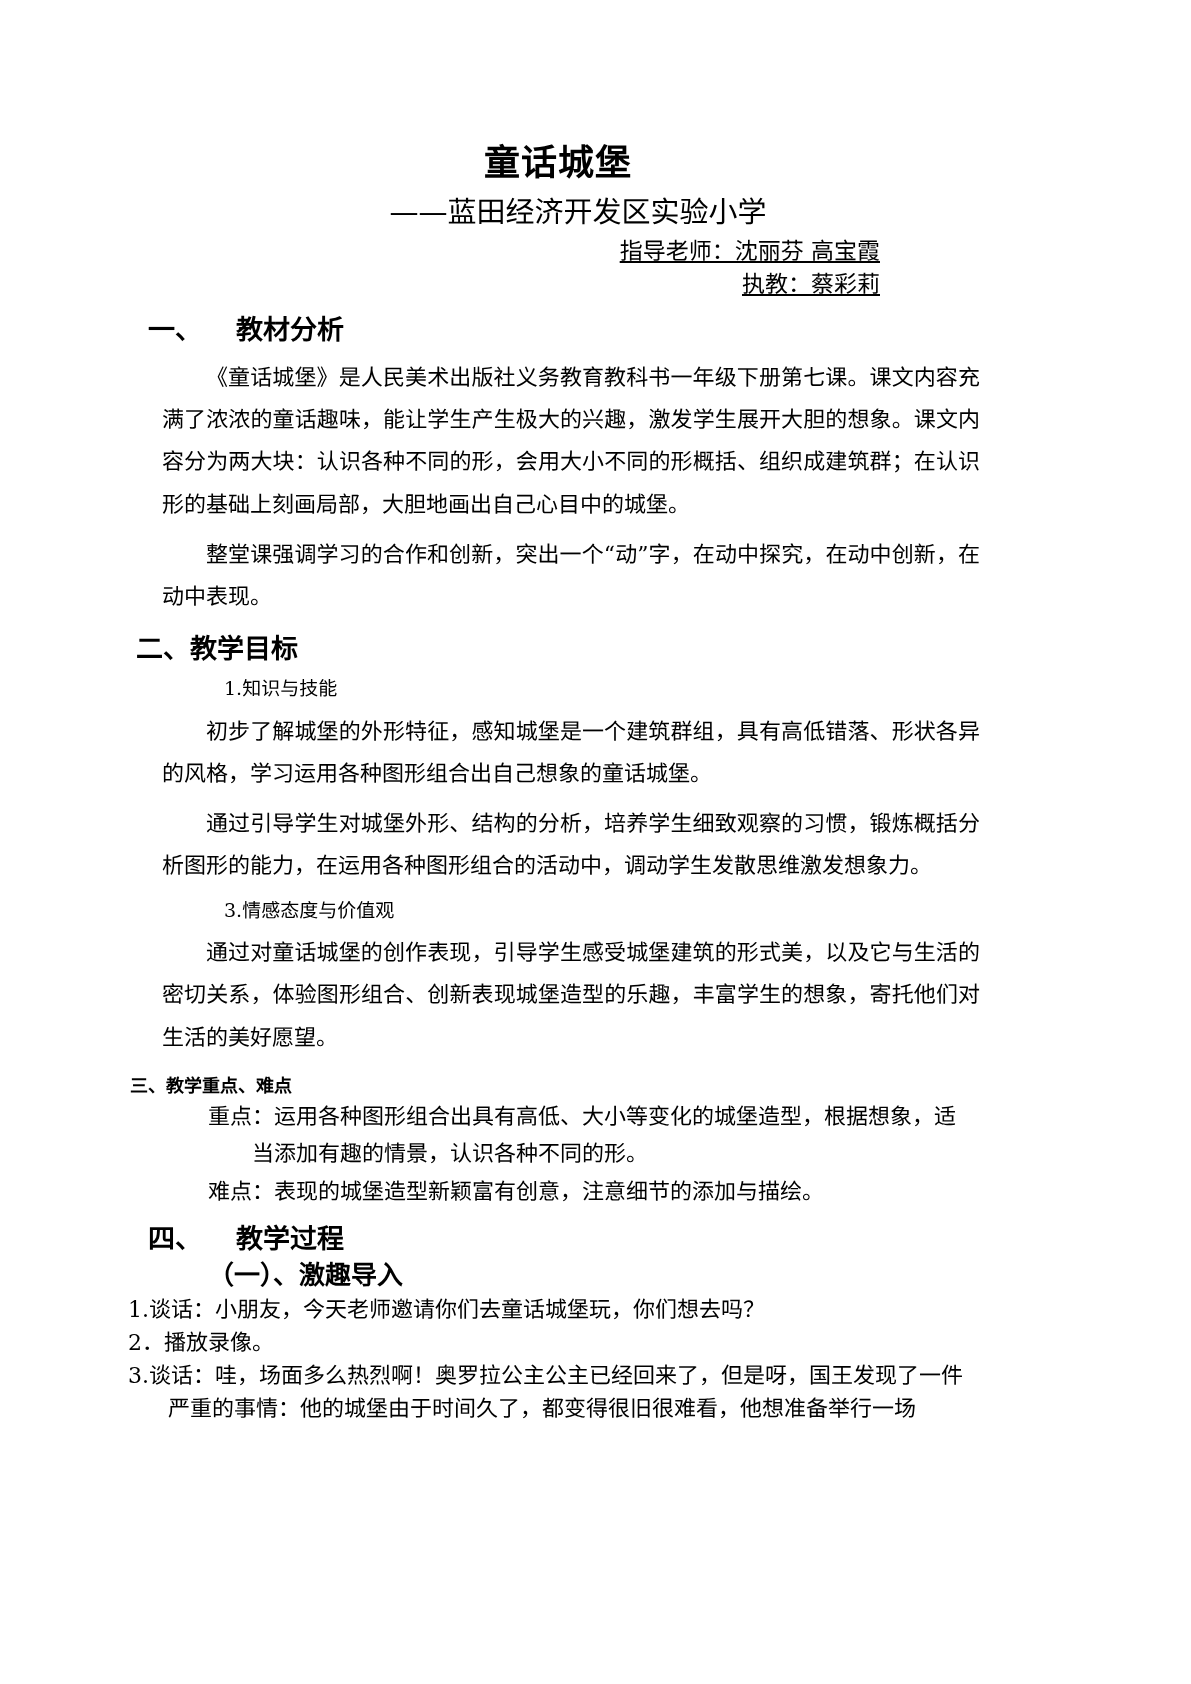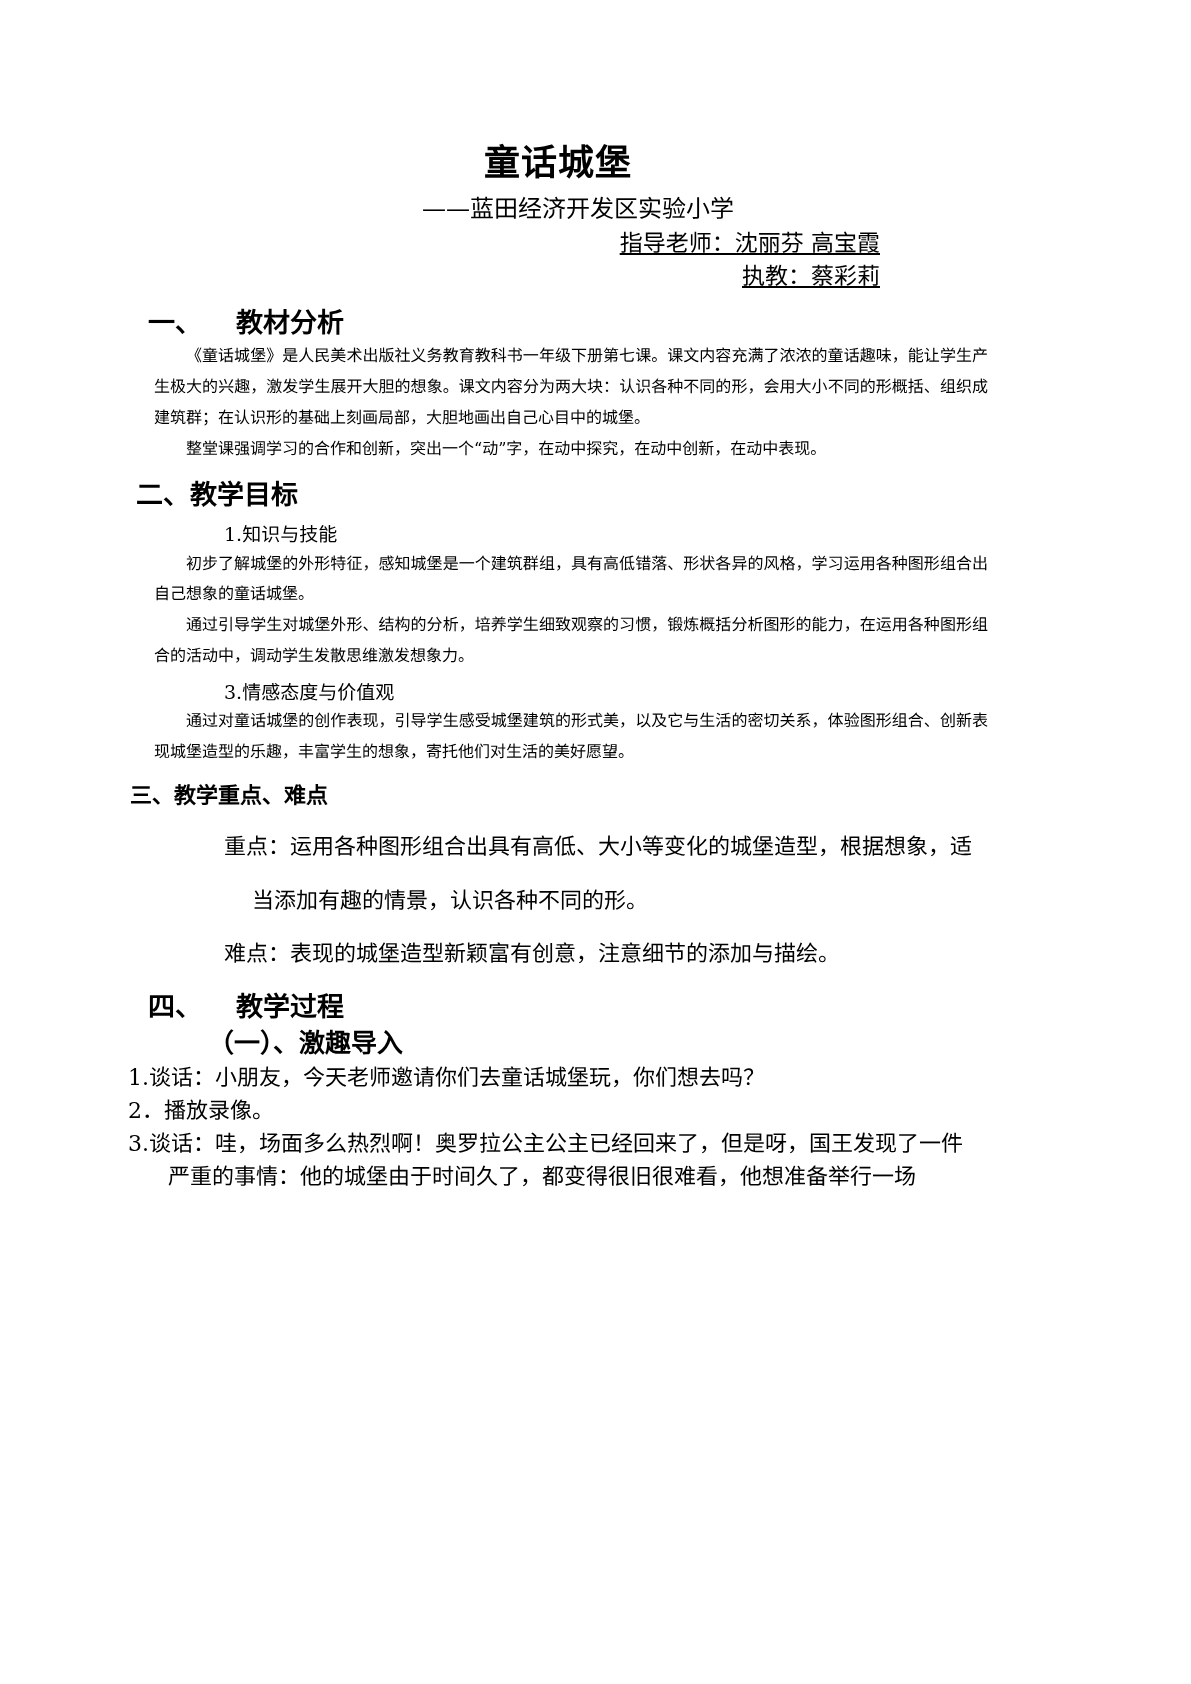--- a/index.html
+++ b/index.html
@@ -35,21 +35,21 @@
     padding-top: 140px;
     text-align: center;
     font-size: 36px;
     font-weight: bold;
     letter-spacing: 1px;
     line-height: 1.25;
     font-family: "DejaVu Sans", "Liberation Sans", sans-serif;
   }
   .subtitle-school {
     text-align: center;
-    font-size: 24px;
+    font-size: 29px;
     line-height: 1.5;
     margin-top: 6px;
     padding-left: 40px;
   }
   .subtitle-line {
     text-align: right;
     font-size: 23px;
     line-height: 1.45;
     padding-right: 108px;
     text-decoration: underline;
@@ -72,55 +72,55 @@
     font-weight: bold;
     font-size: 27px;
     line-height: 1.4;
     margin: 12px 0 0 0;
     padding-left: 8px;
   }
 
   .h-minor {
     font-family: "DejaVu Sans", "Liberation Sans", sans-serif;
     font-weight: bold;
-    font-size: 22px;
+    font-size: 18px;
     line-height: 1.4;
     margin: 14px 0 0 0;
     padding-left: 2px;
   }
 
   .h-sub {
     font-family: "DejaVu Sans", "Liberation Sans", sans-serif;
     font-weight: bold;
     font-size: 26px;
     line-height: 1.35;
     margin: 0;
     padding-left: 80px;
   }
 
   
   .para {
-    font-size: 16px;
+    font-size: 22px;
     line-height: 1.92;
-    margin: 0;
+    margin: 8px;
     text-align: justify;
     text-justify: inter-ideograph;
     padding-left: 26px;
     text-indent: 2em;
   }
   .para-sm {
     font-size: 19px;
     line-height: 1.5;
     margin: 6px 0 0 0;
     padding-left: 96px;
   }
   .para-key {
     font-size: 22px;
     line-height: 1.7;
-    margin: 16px;
+    margin: 0;
     padding-left: 80px;
     text-indent: 0;
   }
   .para-key-cont {
     font-size: 22px;
     line-height: 1.7;
     margin: 0;
     padding-left: 80px;
     text-indent: 2em;
   }

